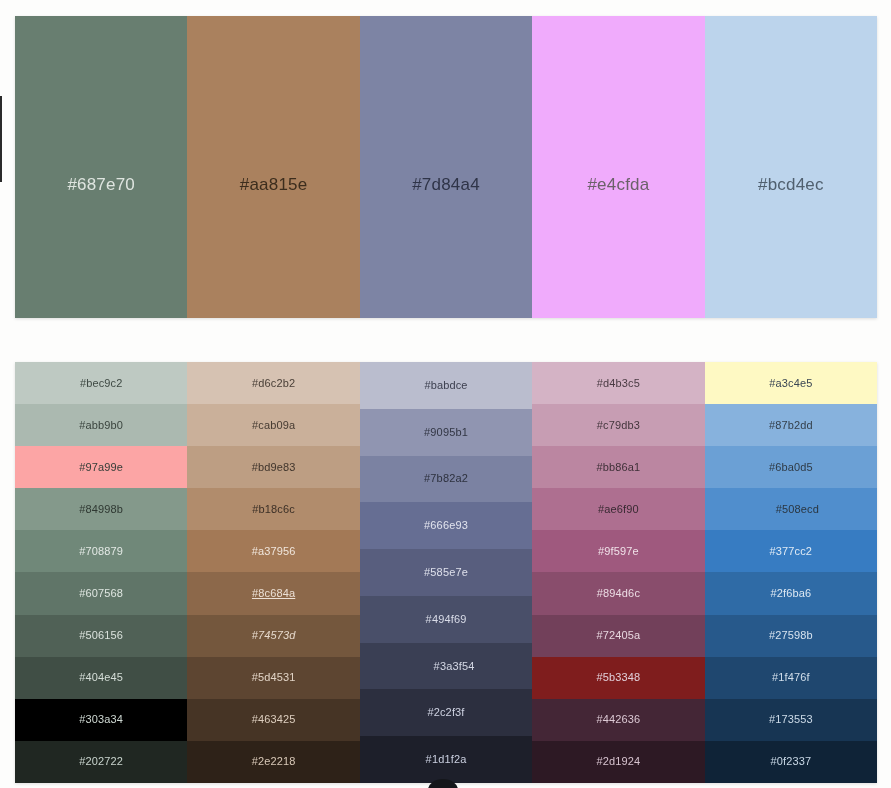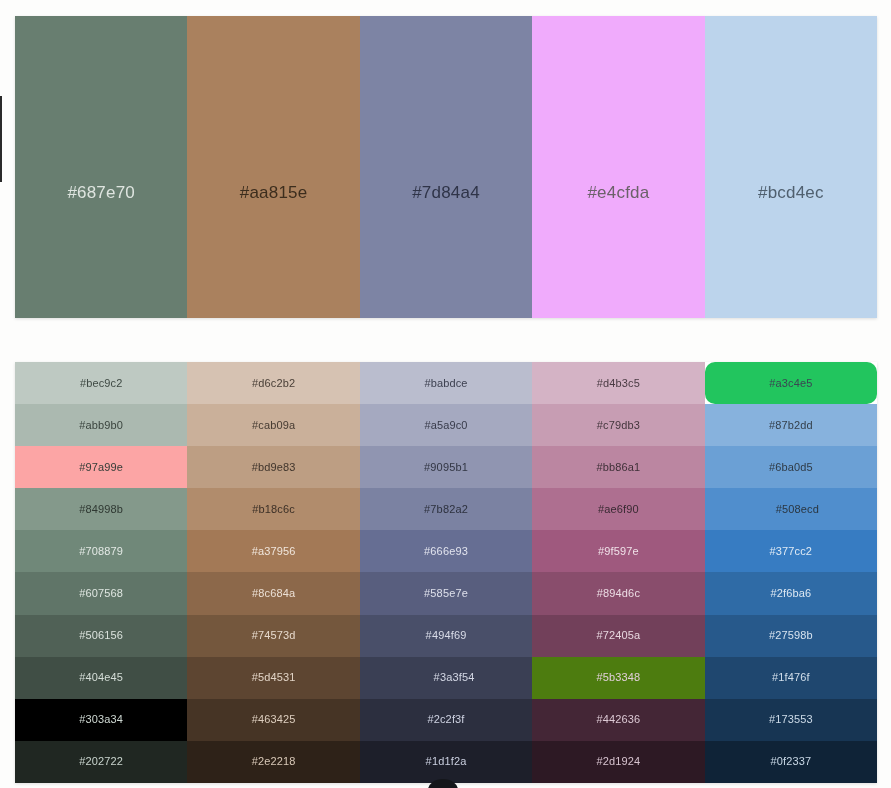--- a/index.html
+++ b/index.html
@@ -38,21 +38,21 @@
     background: #fff;
   }
   .band-swatch {
     flex: 1 1 0;
     position: relative;
   }
   .band-label {
     position: absolute;
     left: 0;
     right: 0;
-    top: 168px;
+    top: 160px;
     text-align: center;
     font-size: 17px;
     letter-spacing: 0.2px;
     line-height: 1;
     white-space: nowrap;
   }
 
   
   #shade-grid {
     position: absolute;
@@ -159,42 +159,39 @@
       <div class="shade-cell" style="background: rgb(189, 158, 131);">
         <span class="shade-label" style="color: rgb(64, 53, 44);">#bd9e83</span>
       </div>
       <div class="shade-cell" style="background: rgb(177, 140, 108);">
         <span class="shade-label" style="color: rgb(59, 47, 38);">#b18c6c</span>
       </div>
       <div class="shade-cell" style="background: rgb(163, 121, 86);">
         <span class="shade-label" style="color: rgb(240, 230, 220);">#a37956</span>
       </div>
       <div class="shade-cell" style="background: rgb(140, 104, 74);">
-        <span class="shade-label" style="color: rgb(236, 224, 213);">#8c684a</span>
-      </div>
-      <div class="shade-cell" style="background: rgb(116, 87, 61);">
+        <span class="shade-label" style="color: rgb(236, 224, 213); text-decoration: underline;">#8c684a</span>
+      </div>
+      <div class="shade-cell" style="background: rgb(116, 87, 61); font-style: italic;">
         <span class="shade-label" style="color: rgb(231, 218, 205);">#74573d</span>
       </div>
       <div class="shade-cell" style="background: rgb(93, 69, 49);">
         <span class="shade-label" style="color: rgb(226, 212, 198);">#5d4531</span>
       </div>
       <div class="shade-cell" style="background: rgb(70, 52, 37);">
         <span class="shade-label" style="color: rgb(221, 206, 191);">#463425</span>
       </div>
       <div class="shade-cell" style="background: rgb(46, 34, 24);">
         <span class="shade-label" style="color: rgb(216, 200, 183);">#2e2218</span>
       </div>
     </div>
     <div class="shade-column">
       <div class="shade-cell" style="background: rgb(186, 189, 206);">
         <span class="shade-label" style="color: rgb(61, 64, 80);">#babdce</span>
       </div>
-      <div class="shade-cell" style="background: rgb(165, 169, 192);">
-        <span class="shade-label" style="color: rgb(56, 59, 74);">#a5a9c0</span>
-      </div>
       <div class="shade-cell" style="background: rgb(144, 149, 177);">
         <span class="shade-label" style="color: rgb(50, 54, 68);">#9095b1</span>
       </div>
       <div class="shade-cell" style="background: rgb(123, 130, 162);">
         <span class="shade-label" style="color: rgb(45, 49, 62);">#7b82a2</span>
       </div>
       <div class="shade-cell" style="background: rgb(102, 110, 147);">
         <span class="shade-label" style="color: rgb(226, 228, 238);">#666e93</span>
       </div>
       <div class="shade-cell" style="background: rgb(88, 94, 126);">
@@ -228,32 +225,32 @@
       </div>
       <div class="shade-cell" style="background: rgb(159, 89, 126);">
         <span class="shade-label" style="color: rgb(240, 226, 233);">#9f597e</span>
       </div>
       <div class="shade-cell" style="background: rgb(137, 77, 108);">
         <span class="shade-label" style="color: rgb(236, 220, 228);">#894d6c</span>
       </div>
       <div class="shade-cell" style="background: rgb(114, 64, 90);">
         <span class="shade-label" style="color: rgb(231, 214, 223);">#72405a</span>
       </div>
-      <div class="shade-cell" style="background: #4d7c0f;">
+      <div class="shade-cell" style="background: #7f1d1d;">
         <span class="shade-label" style="color: rgb(226, 208, 218);">#5b3348</span>
       </div>
       <div class="shade-cell" style="background: rgb(68, 38, 54);">
         <span class="shade-label" style="color: rgb(221, 202, 213);">#442636</span>
       </div>
       <div class="shade-cell" style="background: rgb(45, 25, 36);">
         <span class="shade-label" style="color: rgb(216, 196, 208);">#2d1924</span>
       </div>
     </div>
     <div class="shade-column">
-      <div class="shade-cell" style="background: #22c55e; border-radius: 10px;">
+      <div class="shade-cell" style="background: #fef9c3;">
         <span class="shade-label" style="color: rgb(58, 70, 83);">#a3c4e5</span>
       </div>
       <div class="shade-cell" style="background: rgb(135, 178, 221);">
         <span class="shade-label" style="color: rgb(53, 65, 77);">#87b2dd</span>
       </div>
       <div class="shade-cell" style="background: rgb(107, 160, 213);">
         <span class="shade-label" style="color: rgb(47, 59, 71);">#6ba0d5</span>
       </div>
       <div class="shade-cell" style="background: rgb(80, 142, 205); padding-left: 13px;">
         <span class="shade-label" style="color: rgb(42, 54, 65);">#508ecd</span>

